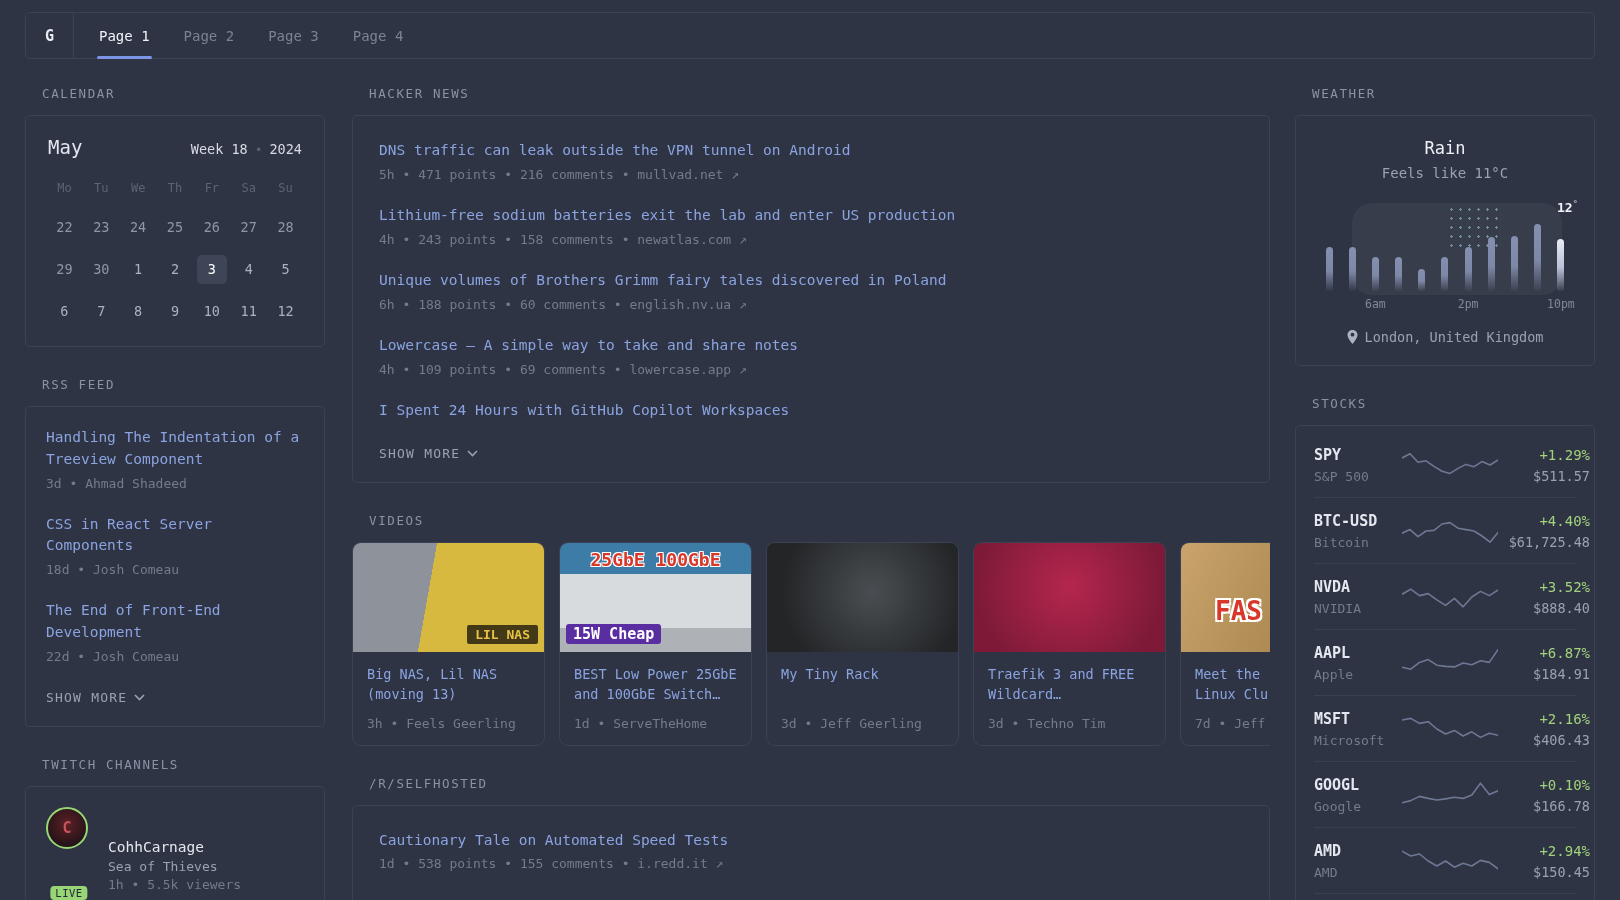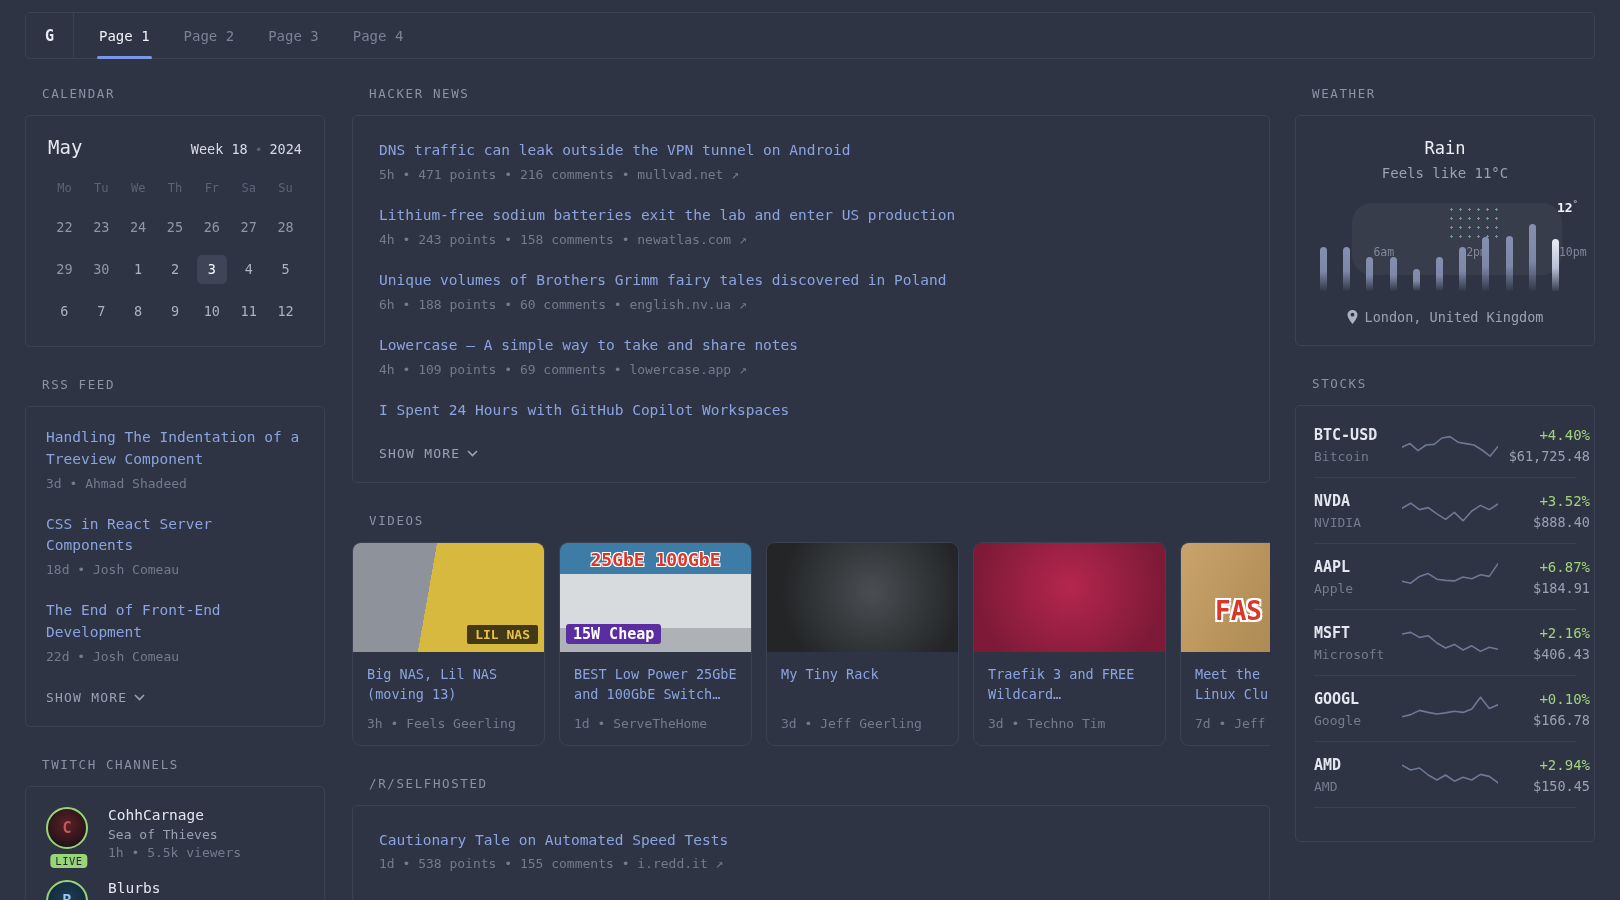--- a/index.html
+++ b/index.html
@@ -95,21 +95,21 @@
     font-size:15px; font-weight:bold;
   }
   .tw-avatar.theme-red    { background:radial-gradient(circle at 50% 40%, #5d2026, #221318 75%); color:#c9565e; }
   .tw-avatar.theme-blue   { background:radial-gradient(circle at 50% 45%, #1e3d57, #14293c 75%); color:#9cc7e8; }
   .tw-live {
     display:none; position:absolute; left:50%; transform:translateX(-50%);
     bottom:-8px; background:var(--live, #97d575); color:#222836;
     font-size:10.5px; padding:1px 5px; border-radius:4px; letter-spacing:0.5px;
   }
   .tw-live.live { display:block; }
-  .tw-name { color:#e3e7ef; font-size:14.5px; text-decoration:none; display:block; cursor:pointer; }
+  .tw-name { color:#e3e7ef; font-size:14.5px; text-decoration:none; display:block; cursor:pointer;margin-top:32px; }
   .tw-game { color:#9aa1b2; font-size:13px; margin-top:4px; }
   .tw-status { color:#737b8c; font-size:13px; margin-top:3px; }
 
   
   .videos-row { display:flex; gap:14px; overflow:hidden; }
   .video-card {
     width:193px; flex:none; border:1px solid var(--border,#3b4254);
     border-radius:9px; overflow:hidden; cursor:pointer;
   }
   .video-thumb { height:109px; position:relative; overflow:hidden; }
@@ -155,21 +155,21 @@
   .w-dots {
     position:absolute; left:45%; width:27%; top:2px; height:52%;
     background-image:radial-gradient(circle, rgba(130,175,185,0.75) 1.2px, transparent 1.4px);
     background-size:9px 9px;
   }
   .w-temp {
     position:absolute; top:-8px; right:-8px; font-size:13px; font-weight:bold; color:#f2f4f8;
   }
   .w-temp sup { font-size:9px; color:#b8bfd0; }
   .w-bars { position:relative; display:flex; justify-content:space-between; }
-  .w-slot { width:18px; display:flex; flex-direction:row; align-items:center; }
+  .w-slot { width:18px; display:flex; flex-direction:column; align-items:center; }
   .w-bar-area { height:84px; display:flex; align-items:flex-end; }
   .w-bar {
     width:7px; border-radius:4px 4px 3px 3px;
     background:linear-gradient(to bottom, #8era; );
     background:linear-gradient(to bottom, #858fb1 0%, #7d87a6 55%, rgba(125,135,166,0.05) 100%);
   }
   .w-bar.current {
     background:linear-gradient(to bottom, #e8ecf4 0%, #b9c1d8 55%, rgba(185,193,216,0.08) 100%);
   }
   .w-time { font-size:11.5px; color:#8088 ; color:#80889a; margin-top:6px; height:14px; white-space:nowrap; }
@@ -573,20 +573,35 @@
             </svg>
             <span>London, United Kingdom</span>
           </div>
         </div>
       </div>
 
       <div class="widget">
         <div class="widget-label">STOCKS</div>
         <div class="card stocks-card">
 
+            <div class="stock-row">
+              <div class="stock-left">
+                <div class="stock-sym">SPY</div>
+                <div class="stock-name">S&amp;P 500</div>
+              </div>
+              <div class="stock-spark">
+                <svg viewBox="0 0 96 34">
+                  <polyline points="0.0,10.0 8.0,5.8 16.0,14.2 24.0,12.8 32.0,18.4 40.0,23.2 48.0,25.4 56.0,20.4 64.0,16.4 72.0,18.7 80.0,13.6 88.0,17.0 96.0,12.0"></polyline>
+                </svg>
+              </div>
+              <div class="stock-right">
+                <div class="stock-chg up">+1.29%</div>
+                <div class="stock-price">$511.57</div>
+              </div>
+            </div>
 
             <div class="stock-row">
               <div class="stock-left">
                 <div class="stock-sym">BTC-USD</div>
                 <div class="stock-name">Bitcoin</div>
               </div>
               <div class="stock-spark">
                 <svg viewBox="0 0 96 34">
                   <polyline points="0.0,19.2 8.0,15.6 16.0,22.6 24.0,17.0 32.0,16.4 40.0,10.0 48.0,8.6 56.0,14.2 64.0,15.6 72.0,17.0 80.0,22.0 88.0,28.2 96.0,18.4"></polyline>
                 </svg>

